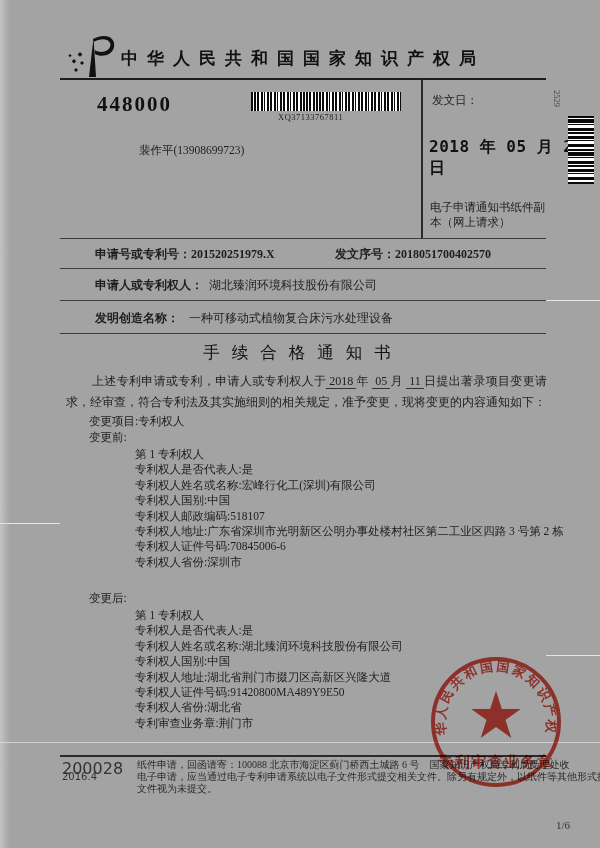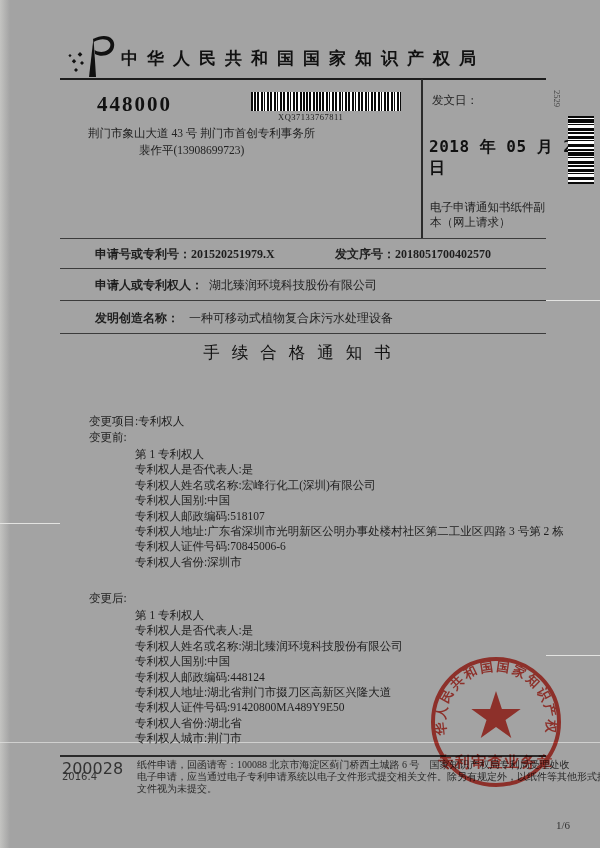--- a/index.html
+++ b/index.html
@@ -71,21 +71,20 @@
       <polygon points="4,24 5.6,25.6 4,27.2 2.4,25.6"></polygon>
     </g>
   </svg>
   <div class="abs agency">中华人民共和国国家知识产权局</div>
   <div class="abs thick-rule"></div>
   <div class="vdiv"></div>
 
   <div class="abs zipcode">448000</div>
   <div class="abs barcode-h"></div>
   <div class="abs barcode-text">XQ37133767811</div>
-  <div class="abs mail-address">荆门市象山大道 43 号  荆门市首创专利事务所</div>
   <div class="abs mail-recipient">裴作平(13908699723)</div>
 
   <div class="abs dispatch-label">发文日：</div>
   <div class="abs dispatch-date">2018 年 05 月 22 日</div>
   <div class="abs dispatch-note">电子申请通知书纸件副本（网上请求）</div>
   <div class="abs side-code">2529</div>
   <div class="abs barcode-v"></div>
 
   <div class="hline" style="left:60px; top:238px; width:486px;"></div>
   <div class="abs rowtext" style="left:95px; top:246px;">
@@ -98,44 +97,46 @@
   <div class="abs rowtext" style="left:95px; top:277px;">
     <b>申请人或专利权人：</b><span style="margin-left:6px;">湖北臻润环境科技股份有限公司</span>
   </div>
   <div class="hline" style="left:60px; top:300px; width:486px;"></div>
   <div class="abs rowtext" style="left:95px; top:310px;">
     <b>发明创造名称：</b><span style="margin-left:10px;">一种可移动式植物复合床污水处理设备</span>
   </div>
   <div class="hline" style="left:60px; top:333px; width:486px;"></div>
 
   <div class="abs notice-title">手续合格通知书</div>
+  <div class="abs body-par">
+    <span>上述专利申请或专利，申请人或专利权人于</span><span class="u">2018</span>年 <span class="u">05</span>月 <span class="u">11</span><span>日提出著录项目变更请求，经审查，符合专利法及其实施细则的相关规定，准予变更，现将变更的内容通知如下：</span>
+  </div>
 
   <div class="abs chg" style="left:89px; top:414px;">变更项目:专利权人</div>
   <div class="abs chg" style="left:89px; top:430px;">变更前:</div>
   <div class="chg-list" style="top:447px;">
     <div>第 1 专利权人</div>
     <div>专利权人是否代表人:是</div>
     <div>专利权人姓名或名称:宏峰行化工(深圳)有限公司</div>
     <div>专利权人国别:中国</div>
     <div>专利权人邮政编码:518107</div>
     <div>专利权人地址:广东省深圳市光明新区公明办事处楼村社区第二工业区四路 3 号第 2 栋</div>
     <div>专利权人证件号码:70845006-6</div>
     <div>专利权人省份:深圳市</div>
   </div>
   <div class="abs chg" style="left:89px; top:591px;">变更后:</div>
   <div class="chg-list" style="top:608px;">
     <div>第 1 专利权人</div>
     <div>专利权人是否代表人:是</div>
     <div>专利权人姓名或名称:湖北臻润环境科技股份有限公司</div>
     <div>专利权人国别:中国</div>
-    <div>专利权人邮政编码:448124</div>
     <div>专利权人地址:湖北省荆门市掇刀区高新区兴隆大道</div>
     <div>专利权人证件号码:91420800MA489Y9E50</div>
     <div>专利权人省份:湖北省</div>
-    <div>专利权人城市:荆门市</div>
+    <div>专利审查业务章:荆门市</div>
   </div>
 
   <div class="footer-rule"></div>
   <div class="abs form-no">200028</div>
   <div class="abs form-rev">2016.4</div>
   <div class="foot-line" style="top:759px;">纸件申请，回函请寄：100088 北京市海淀区蓟门桥西土城路 6 号　国家知识产权局专利局受理处收</div>
   <div class="foot-line" style="top:771px;">电子申请，应当通过电子专利申请系统以电子文件形式提交相关文件。除另有规定外，以纸件等其他形式提交的</div>
   <div class="foot-line" style="top:783px;">文件视为未提交。</div>
   <div class="abs page-no">1/6</div>
 

